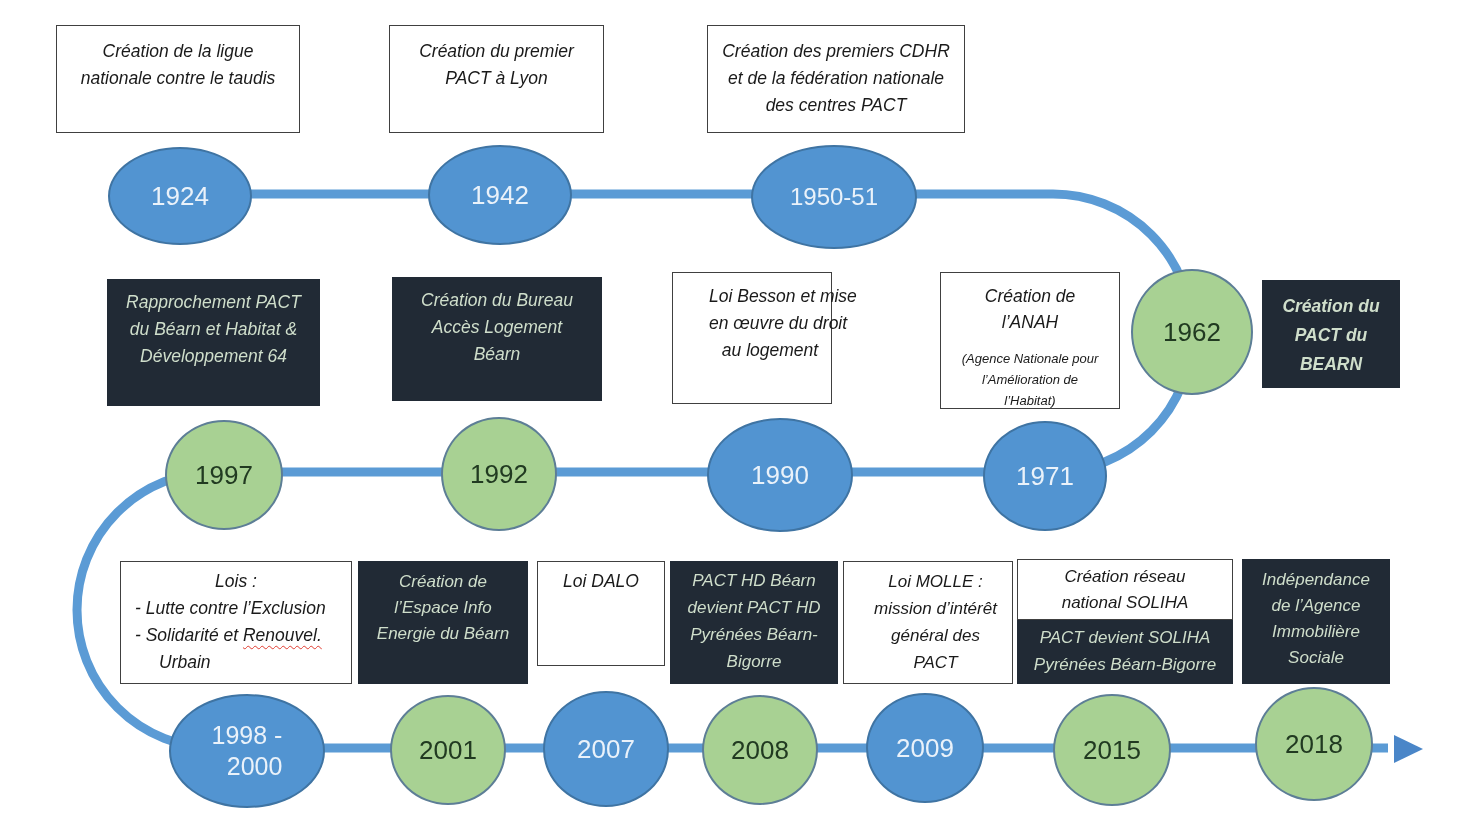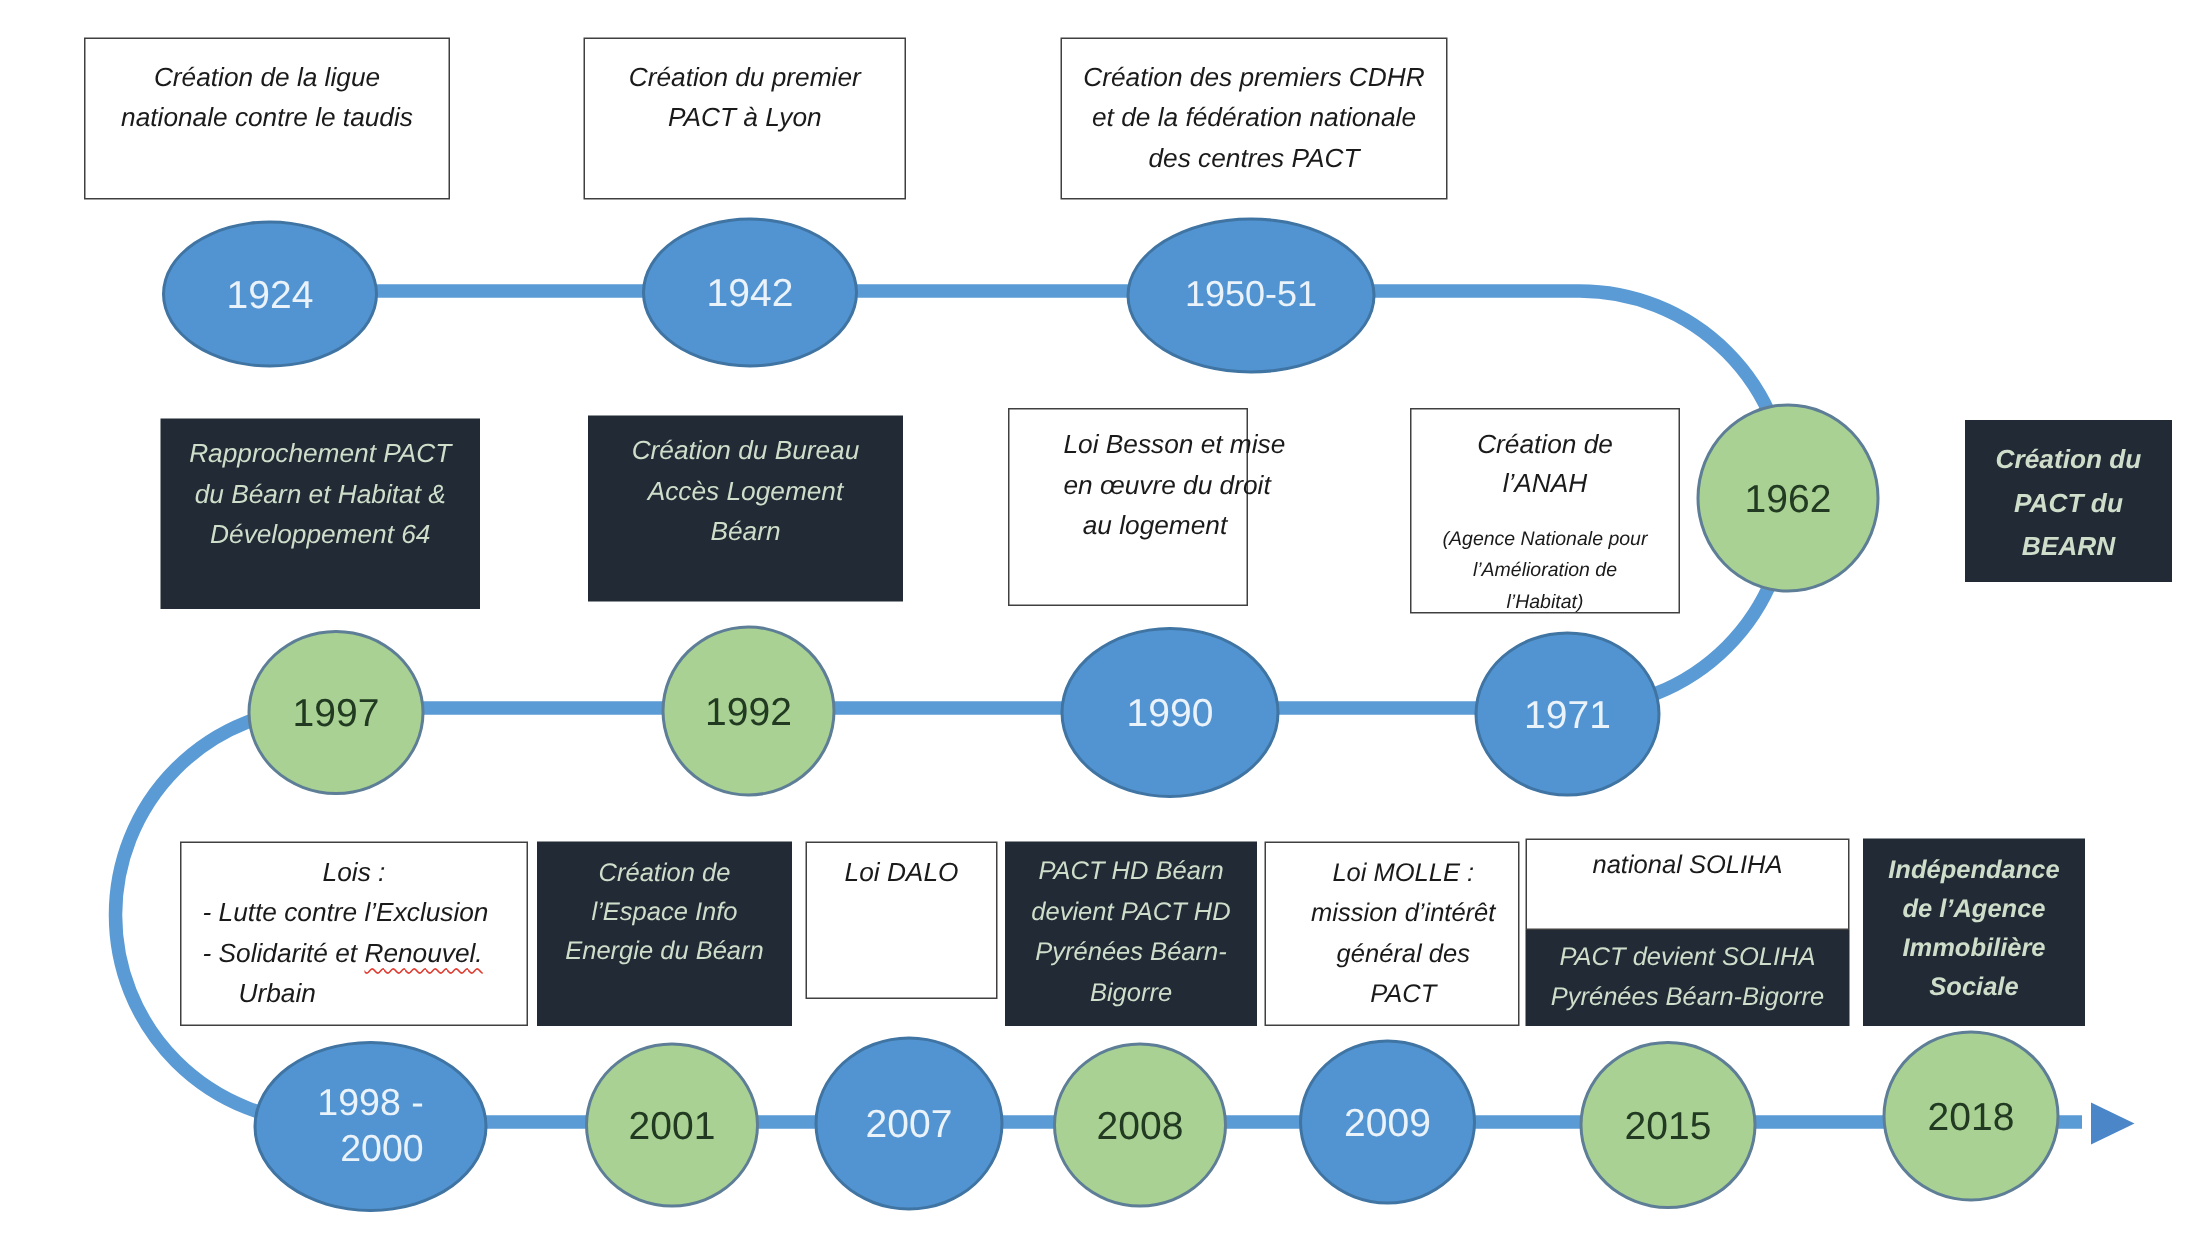--- a/index.html
+++ b/index.html
@@ -24,21 +24,21 @@
   .node.green{background:var(--green); border:2px solid var(--green_border); color:var(--year_dark);}
   .box{
     position:absolute; text-align:center; font-style:italic; font-size:17.5px;
     line-height:27px; box-sizing:border-box;
   }
   .box.white{background:#fff; border:1.5px solid var(--box_border); color:#1a1a1a;}
   .box.dark{background:var(--dark_box); color:var(--dark_box_text);}
   .box .bl{white-space:nowrap;}
   .pt12{padding-top:12px;} .pt10{padding-top:10px;} .pt8{padding-top:8px;} .pt6{padding-top:6px;} .pt4{padding-top:4px;}
   .note{font-size:13px; line-height:21px; margin-top:13px;}
-  .bearn{font-weight:bold; color:var(--bearn_text); line-height:29px;margin-left:48px;}
+  .bearn{font-weight:bold; color:var(--bearn_text); line-height:29px;}
   .lois-items{text-align:left; padding-left:14px; font-size:17.5px; line-height:27px;}
   .lois-ind{padding-left:24px;}
   .wavy{text-decoration:underline; text-decoration-style:wavy; text-decoration-color:var(--wavy); text-decoration-thickness:1px; text-underline-offset:4px;}
   .twoline{line-height:31px; font-size:25px;}
   .sm{font-size:24px;}
 </style>
 </head>
 <body>
 
 <div id="canvas">
@@ -114,27 +114,28 @@
     <div class="bl">Pyrénées Béarn-</div>
     <div class="bl">Bigorre</div>
   </div>
   <div class="box white pt6" style="left:843px;top:561px;width:170px;height:123px;font-size:17px;line-height:27px;padding-left:15px;">
     <div class="bl">Loi MOLLE :</div>
     <div class="bl">mission d’intérêt</div>
     <div class="bl">général des</div>
     <div class="bl">PACT</div>
   </div>
   <div class="box white pt4" style="left:1017px;top:559px;width:216px;height:61px;font-size:17px;line-height:26px;">
+    <div class="bl">Création réseau</div>
     <div class="bl">national SOLIHA</div>
   </div>
   <div class="box dark pt4" style="left:1017px;top:620px;width:216px;height:64px;font-size:17px;line-height:27px;">
     <div class="bl">PACT devient SOLIHA</div>
     <div class="bl">Pyrénées Béarn-Bigorre</div>
   </div>
-  <div class="box dark pt8" style="left:1242px;top:559px;width:148px;height:125px;font-size:17px;line-height:26px;font-weight:bold;">
+  <div class="box dark pt8" style="left:1242px;top:559px;width:148px;height:125px;font-size:17px;line-height:26px;">
     <div class="bl">Indépendance</div>
     <div class="bl">de l’Agence</div>
     <div class="bl">Immobilière</div>
     <div class="bl">Sociale</div>
   </div>
 
   <div class="node blue" style="left:108px;top:147px;width:140px;height:94px;">
       <span>1924</span>
     </div>
   <div class="node blue" style="left:428px;top:145px;width:140px;height:96px;">

